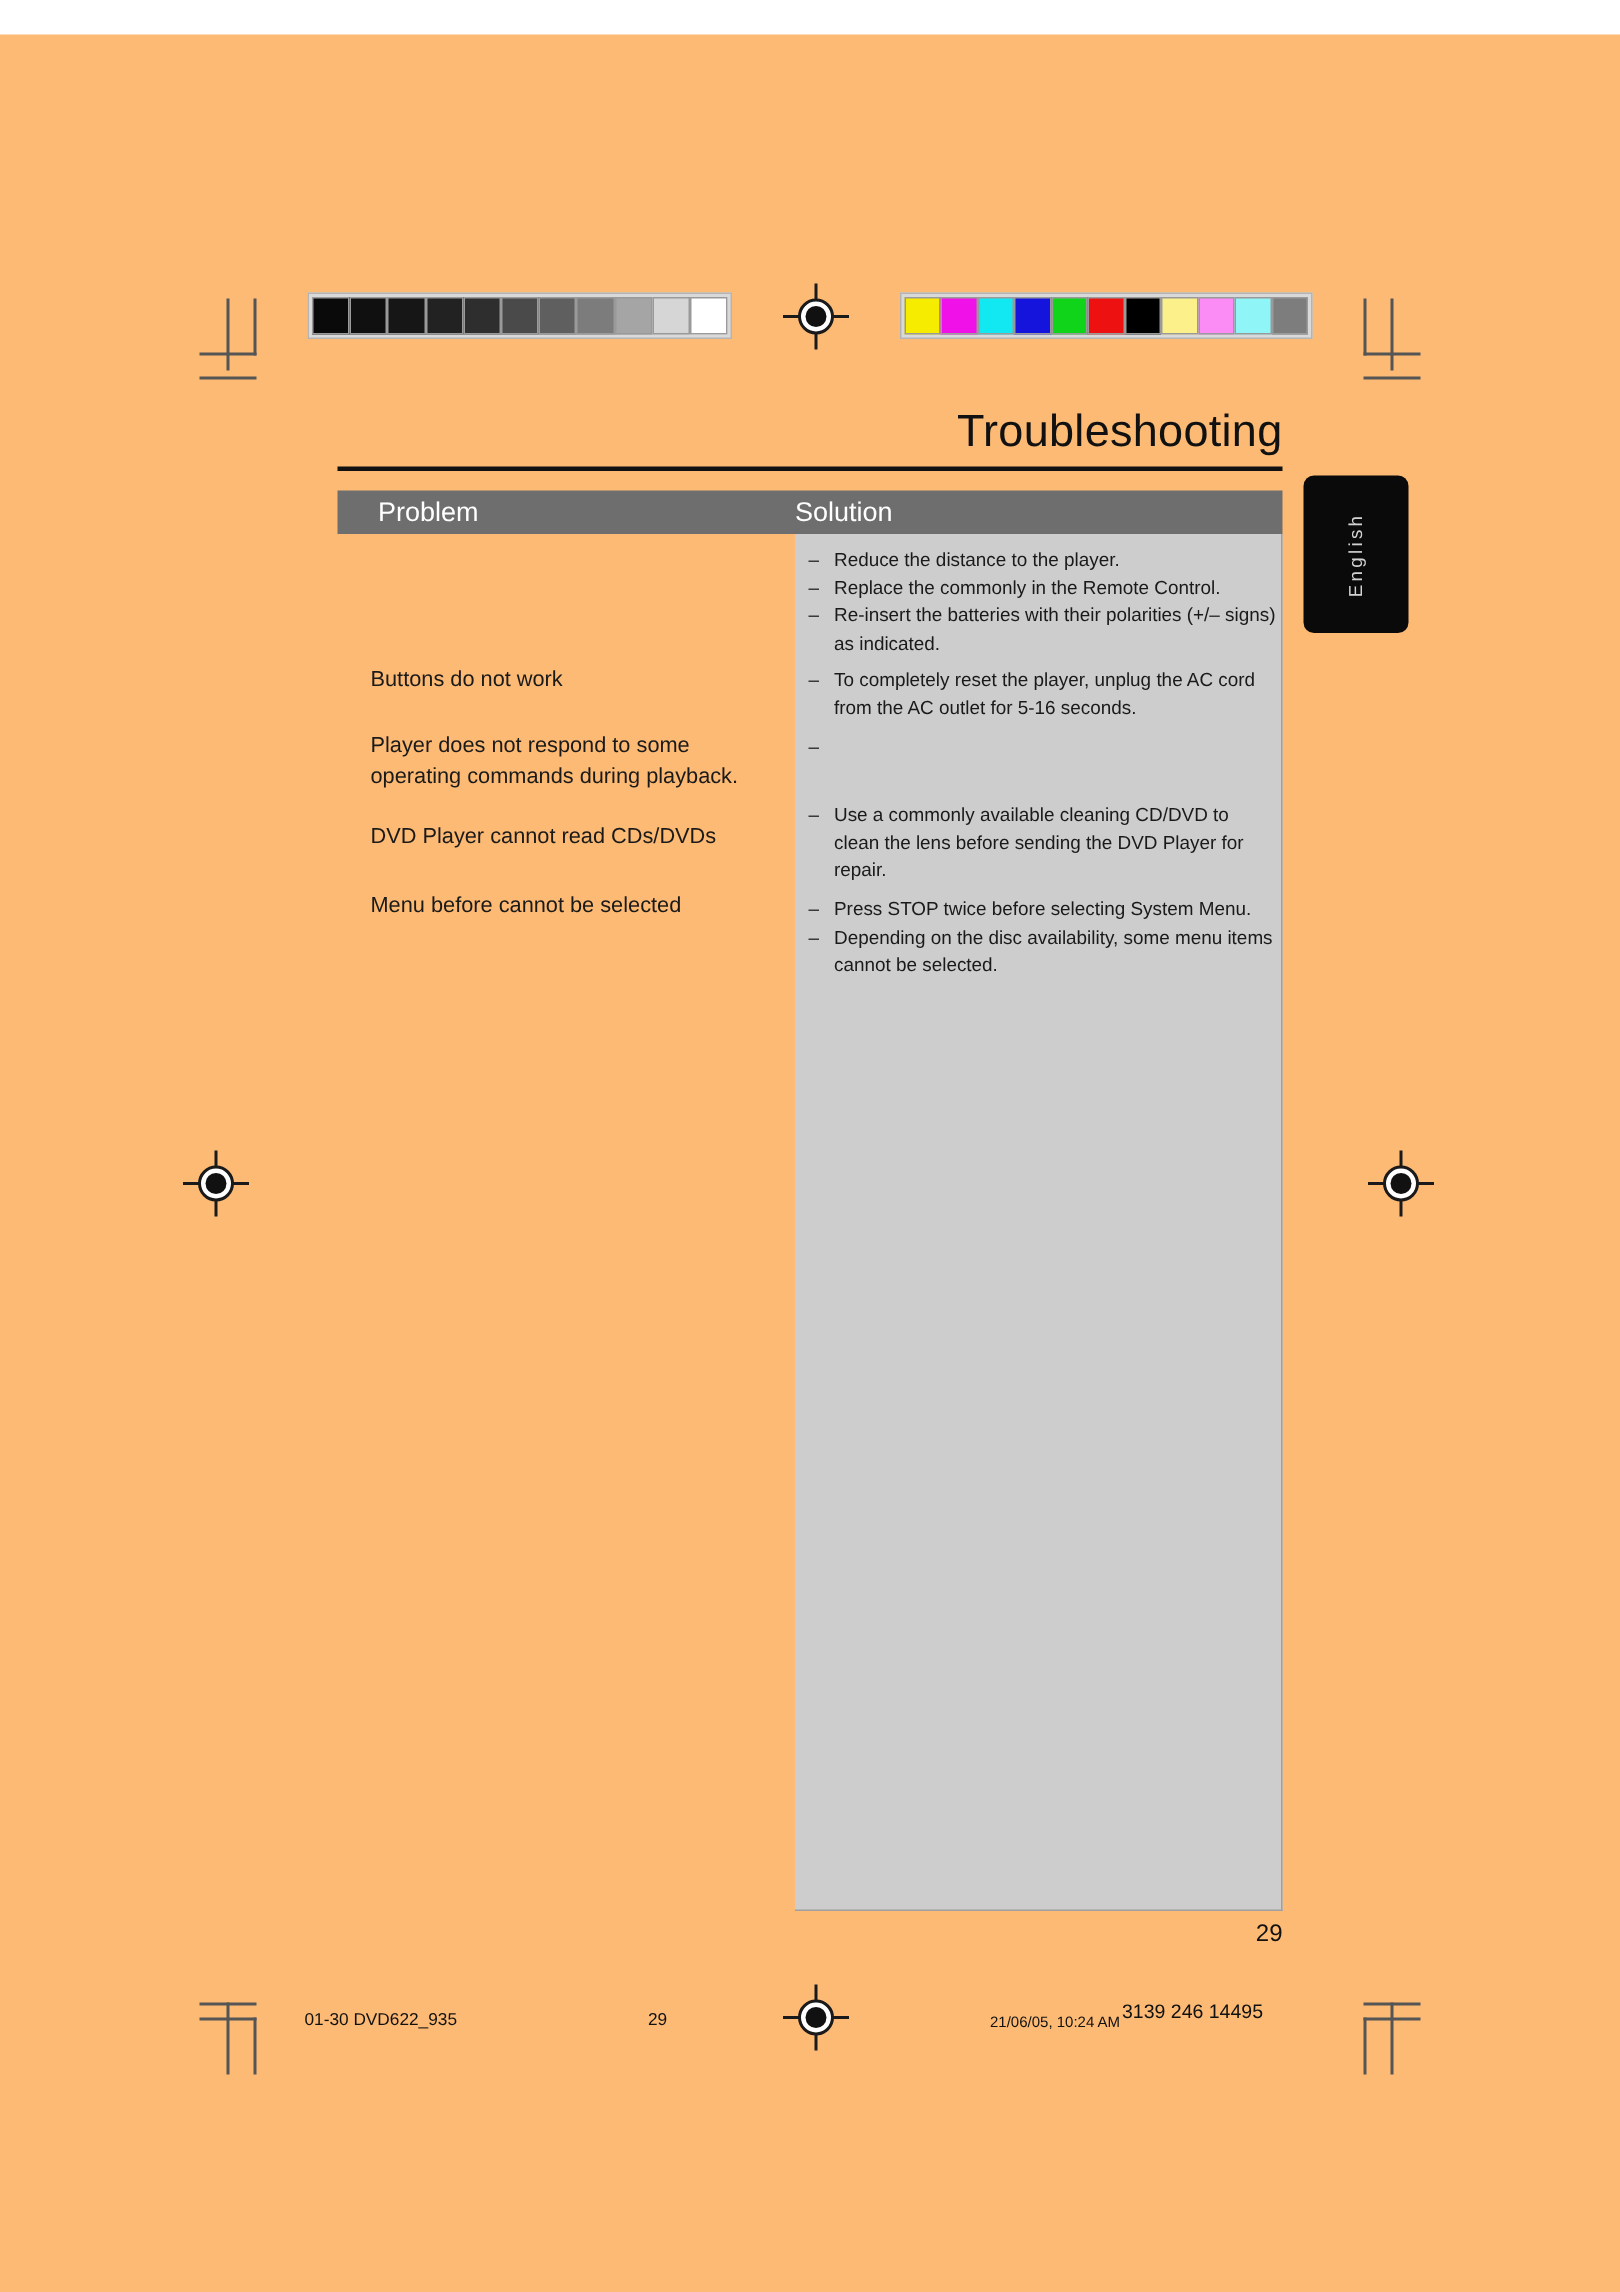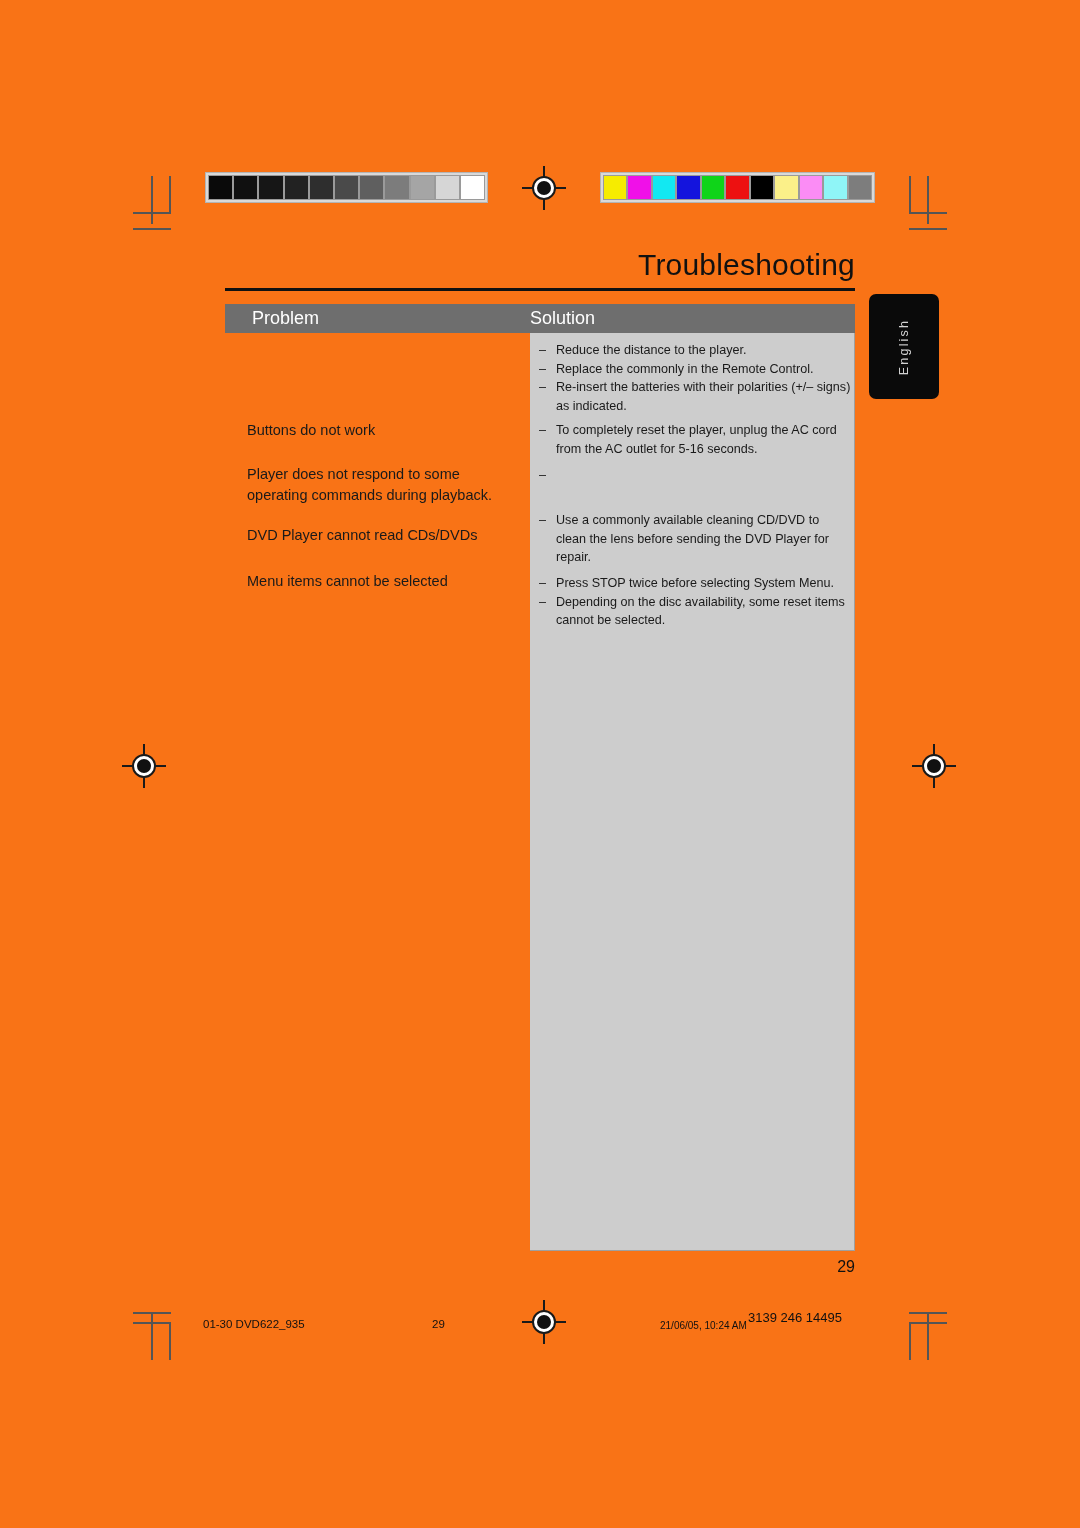--- a/index.html
+++ b/index.html
@@ -12,21 +12,22 @@
     height: 1528px;
     position: relative;
     font-family: "Liberation Sans", sans-serif;
     color: #1a1a1a;
     overflow: hidden;
   }
 
   .page {
     position: absolute;
     inset: 0;
-    background: #f97316;
+    background: #fdba74;
+    margin-top: 23px;
   }
 
   
   .calib-bar {
     position: absolute;
     display: flex;
     border: 1px solid #b4b4b4;
     background: #d9d9d9;
     padding: 2px;
     box-sizing: border-box;
@@ -312,21 +313,21 @@
     <div class="col-head" id="problem-header">Problem</div>
     <div class="col-head" id="solution-header">Solution</div>
   </div>
 
   <div id="solution-panel"></div>
 
   <div id="problem-column">
     <div class="problem-entry" style="top:87px;">Buttons do not work</div>
     <div class="problem-entry" style="top:131px;">Player does not respond to some operating commands during playback.</div>
     <div class="problem-entry" style="top:192px;">DVD Player cannot read CDs/DVDs</div>
-    <div class="problem-entry" style="top:238px;">Menu items cannot be selected</div>
+    <div class="problem-entry" style="top:238px;">Menu before cannot be selected</div>
   </div>
 
   <div id="solution-column">
 
     <div class="solution-group" style="top:8px;">
       <div class="solution-item">
         <span class="dash">–</span>
         <span>Reduce the distance to the player.</span>
       </div>
       <div class="solution-item">
@@ -359,21 +360,21 @@
       </div>
     </div>
 
     <div class="solution-group" style="top:241px;">
       <div class="solution-item">
         <span class="dash">–</span>
         <span>Press STOP twice before selecting System Menu.</span>
       </div>
       <div class="solution-item">
         <span class="dash">–</span>
-        <span>Depending on the disc availability, some reset items cannot be selected.</span>
+        <span>Depending on the disc availability, some menu items cannot be selected.</span>
       </div>
     </div>
 
   </div>
 
   <div id="language-tab">
     <span id="language-tab-label">English</span>
   </div>
 
   <div id="content-page-number">29</div>

